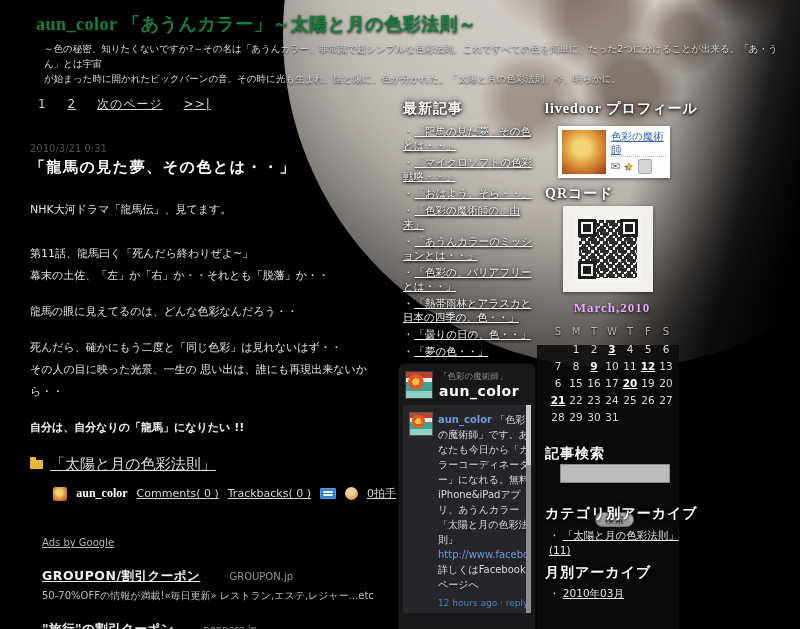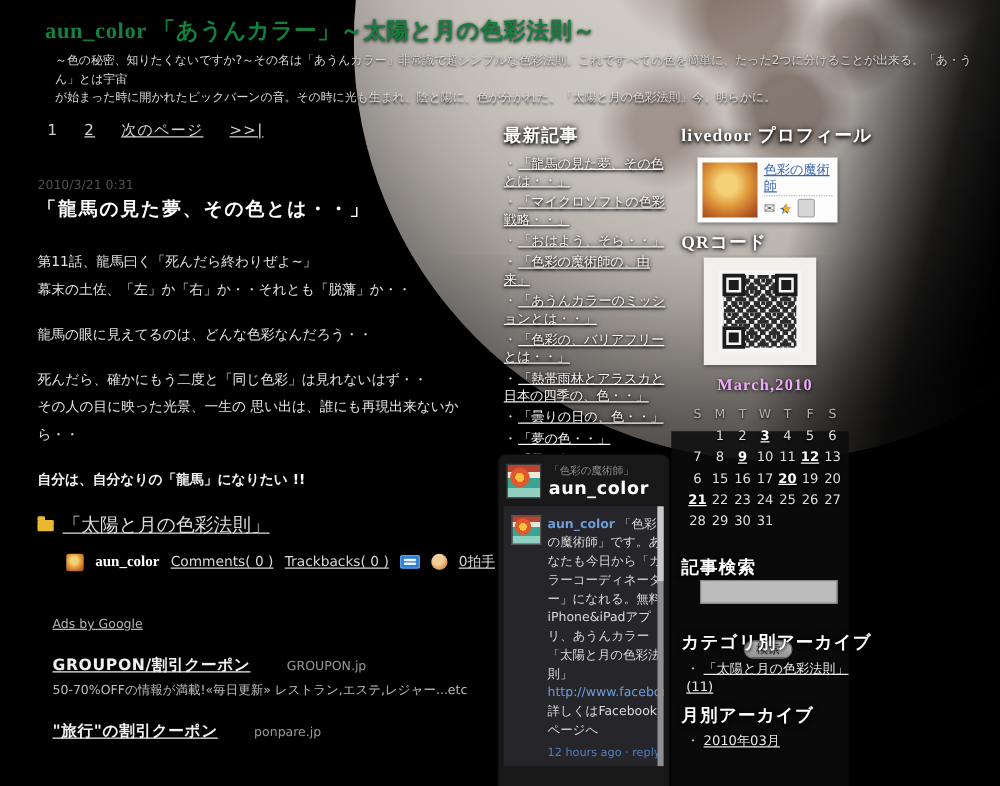--- a/index.html
+++ b/index.html
@@ -157,20 +157,21 @@
     <div class="pagination">
       <span class="cur">1</span>
       <a>2</a>
       <a>次のページ</a>
       <a>&gt;&gt;|</a>
     </div>
 
     <div class="post-date">2010/3/21 0:31</div>
     <h2 class="post-title">「龍馬の見た夢、その色とは・・」</h2>
 
+    <div class="pline mt22">NHK大河ドラマ「龍馬伝」、見てます。</div>
     <div class="mt22">
       <div class="pline">第11話、龍馬曰く「死んだら終わりぜよ~」</div>
       <div class="pline">幕末の土佐、「左」か「右」か・・それとも「脱藩」か・・</div>
     </div>
     <div class="pline mt16">龍馬の眼に見えてるのは、どんな色彩なんだろう・・</div>
     <div class="mt16">
       <div class="pline">死んだら、確かにもう二度と「同じ色彩」は見れないはず・・</div>
       <div class="pline">その人の目に映った光景、一生の 思い出は、誰にも再現出来ないから・・</div>
     </div>
     <div class="pline pbold mt16">自分は、自分なりの「龍馬」になりたい !!</div>

